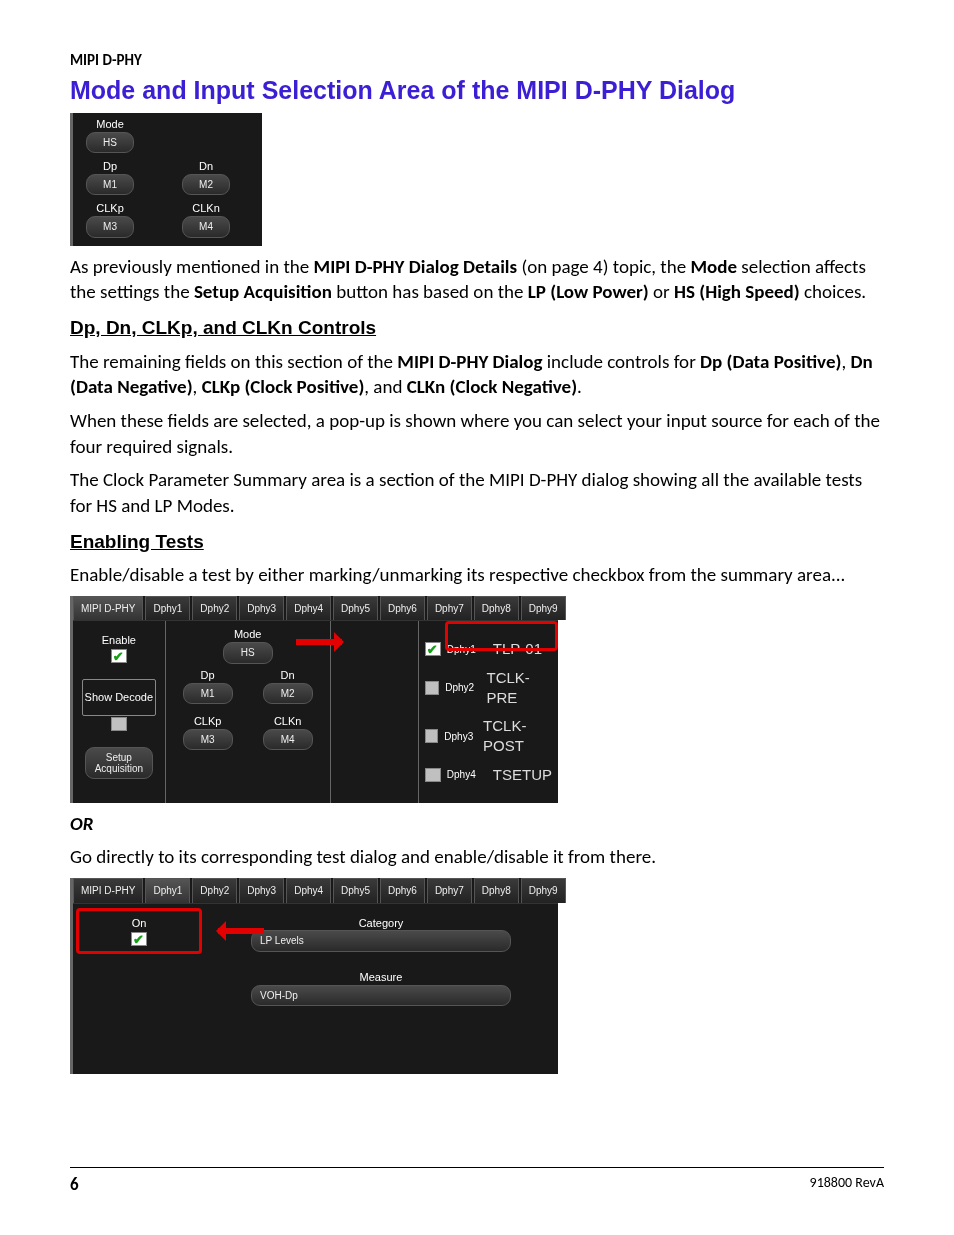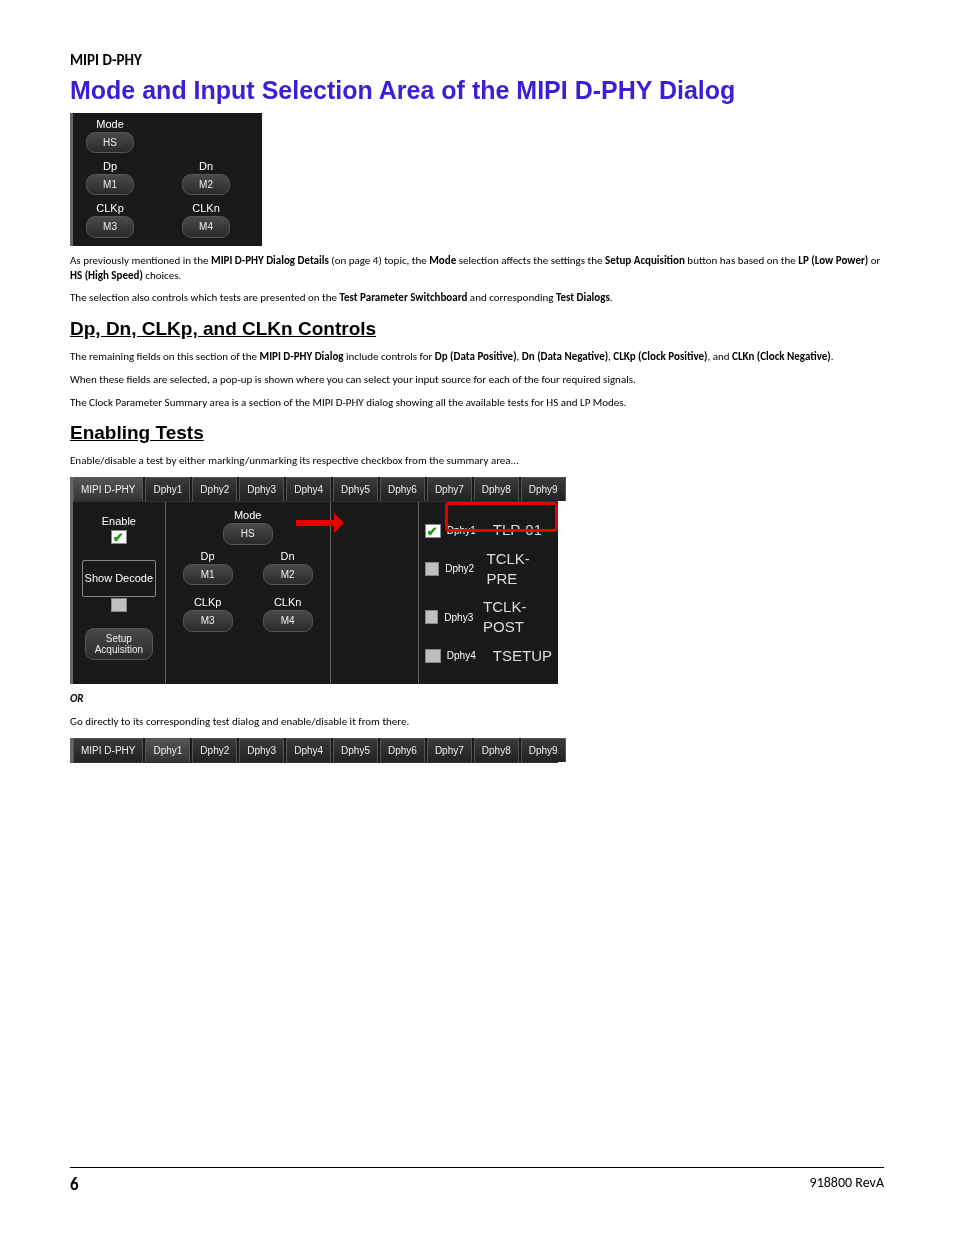--- a/index.html
+++ b/index.html
@@ -22,21 +22,21 @@
     line-height: 1.3;
     margin-bottom: 6px;
   }
   .h2 {
     font-family: Arial, Helvetica, sans-serif;
     font-weight: 700;
     font-size: 19px;
     margin: 10px 0 4px 0;
     text-decoration: underline;
   }
-  .para { font-size: 11px; margin: 8px 0; }
+  .para { font-size: 19px; margin: 8px 0; }
   .bold { font-weight: 700; }
   .italic { font-style: italic; }
 
   
   .ui-panel {
     background: #191919;
     color: #fff;
     font-family: Arial, Helvetica, sans-serif;
     font-size: 11px;
   }
@@ -185,24 +185,20 @@
       <div class="col">
         <div class="ui-label">CLKn</div>
         <div class="ui-btn">M4</div>
       </div>
     </div>
   </div>
 
   <p class="para">
     <span>As previously mentioned in the </span><span class="bold">MIPI D-PHY Dialog Details</span><span> (on page 4) topic, the </span><span class="bold">Mode</span><span> selection affects the settings the </span><span class="bold">Setup Acquisition</span><span> button has based on the </span><span class="bold">LP (Low Power)</span><span> or </span><span class="bold">HS (High Speed)</span><span> choices.</span>
   </p>
-  <p class="para">
-    
-    <span>The selection also controls which tests are presented on the </span><span class="bold">Test Parameter Switchboard</span><span> and corresponding </span><span class="bold">Test Dialogs</span><span>.</span>
-  </p>
 
   <div class="h2">Dp, Dn, CLKp, and CLKn Controls</div>
   <p class="para">
     <span>The remaining fields on this section of the </span><span class="bold">MIPI D-PHY Dialog</span><span> include controls for </span><span class="bold">Dp (Data Positive)</span><span>, </span><span class="bold">Dn (Data Negative)</span><span>, </span><span class="bold">CLKp (Clock Positive)</span><span>, and </span><span class="bold">CLKn (Clock Negative)</span><span>.</span>
   </p>
   <p class="para">When these fields are selected, a pop-up is shown where you can select your input source for each of the four required signals.</p>
 
   <p class="para">The Clock Parameter Summary area is a section of the MIPI D-PHY dialog showing all the available tests for HS and LP Modes.</p>
 
   <div class="h2">Enabling Tests</div>
@@ -298,20 +294,34 @@
         <div class="tab active">Dphy1</div>
         <div class="tab">Dphy2</div>
         <div class="tab">Dphy3</div>
         <div class="tab">Dphy4</div>
         <div class="tab">Dphy5</div>
         <div class="tab">Dphy6</div>
         <div class="tab">Dphy7</div>
         <div class="tab">Dphy8</div>
         <div class="tab">Dphy9</div>
       </div>
+    <div class="body">
+      <div class="onbox">
+        <div class="ui-label">On</div>
+        <span class="ui-chk checked"></span>
+      </div>
+      <div class="redbox" style="top:30px; left:3px; width:126px; height:46px;"></div>
+      <div class="redarrow left" style="top:50px; left:145px; width:46px;"></div>
+      <div class="midblock">
+        <div class="lbl">Category</div>
+        <div class="ui-btn">LP Levels</div>
+        <div class="lbl" style="margin-top:18px;">Measure</div>
+        <div class="ui-btn">VOH-Dp</div>
+      </div>
+    </div>
   </div>
 
 </div>
 
 <div class="footer">
   <span class="pn">6</span>
   <span>918800 RevA</span>
 </div>
 
 </body></html>

